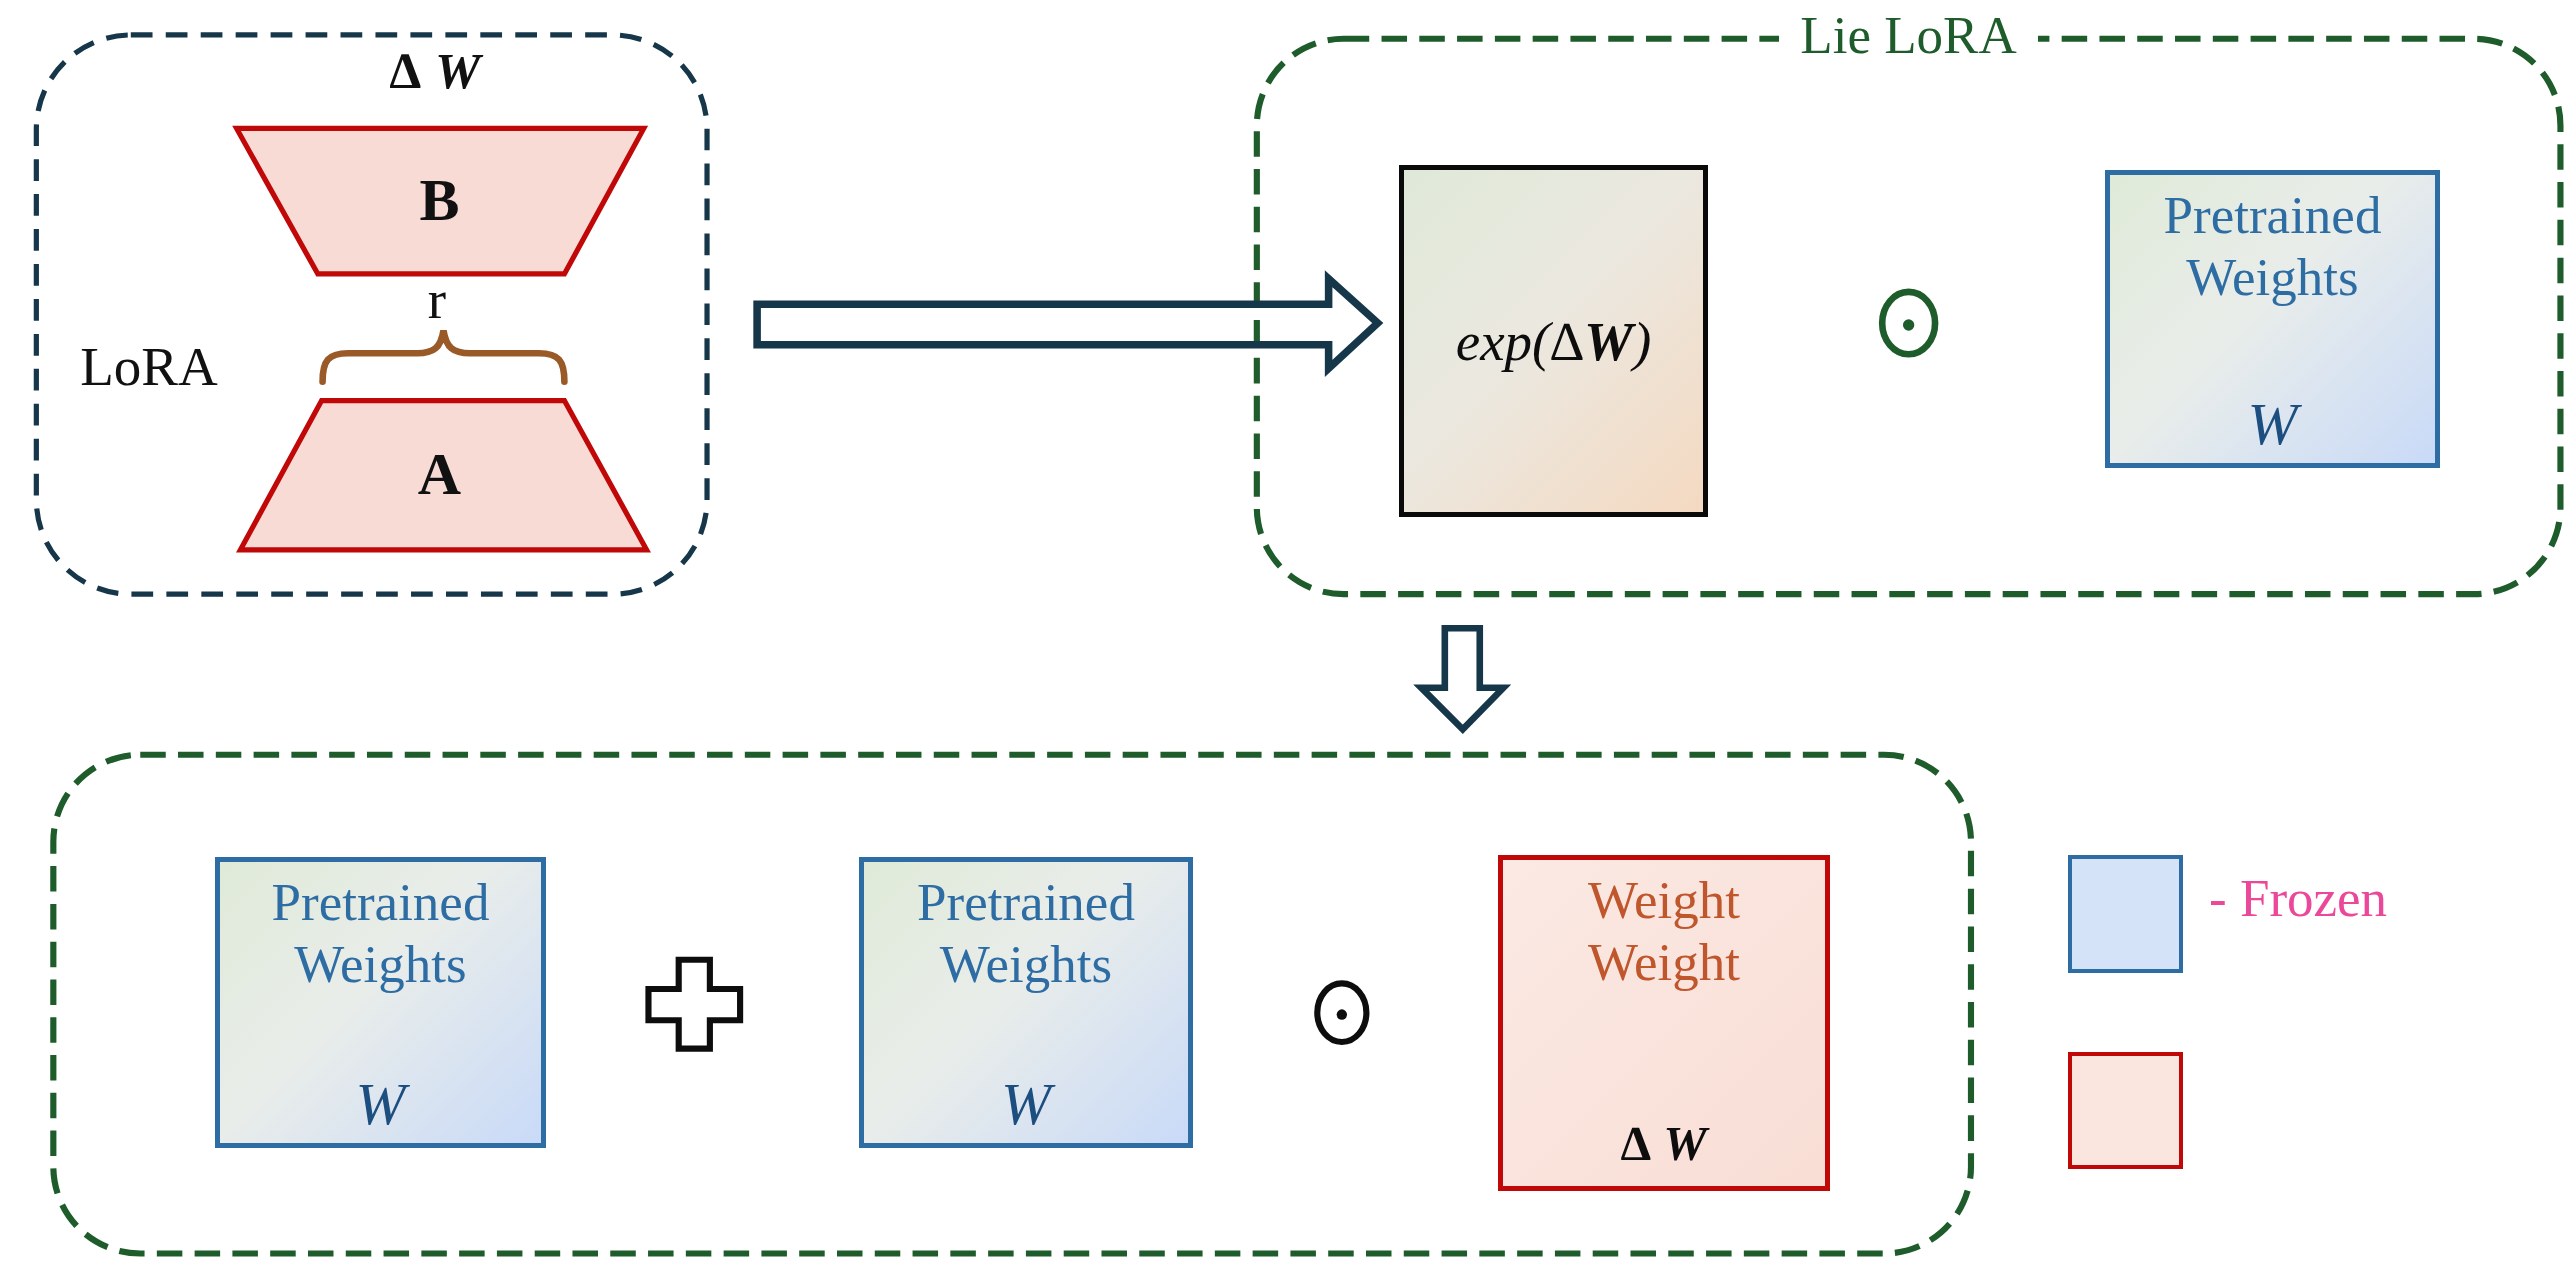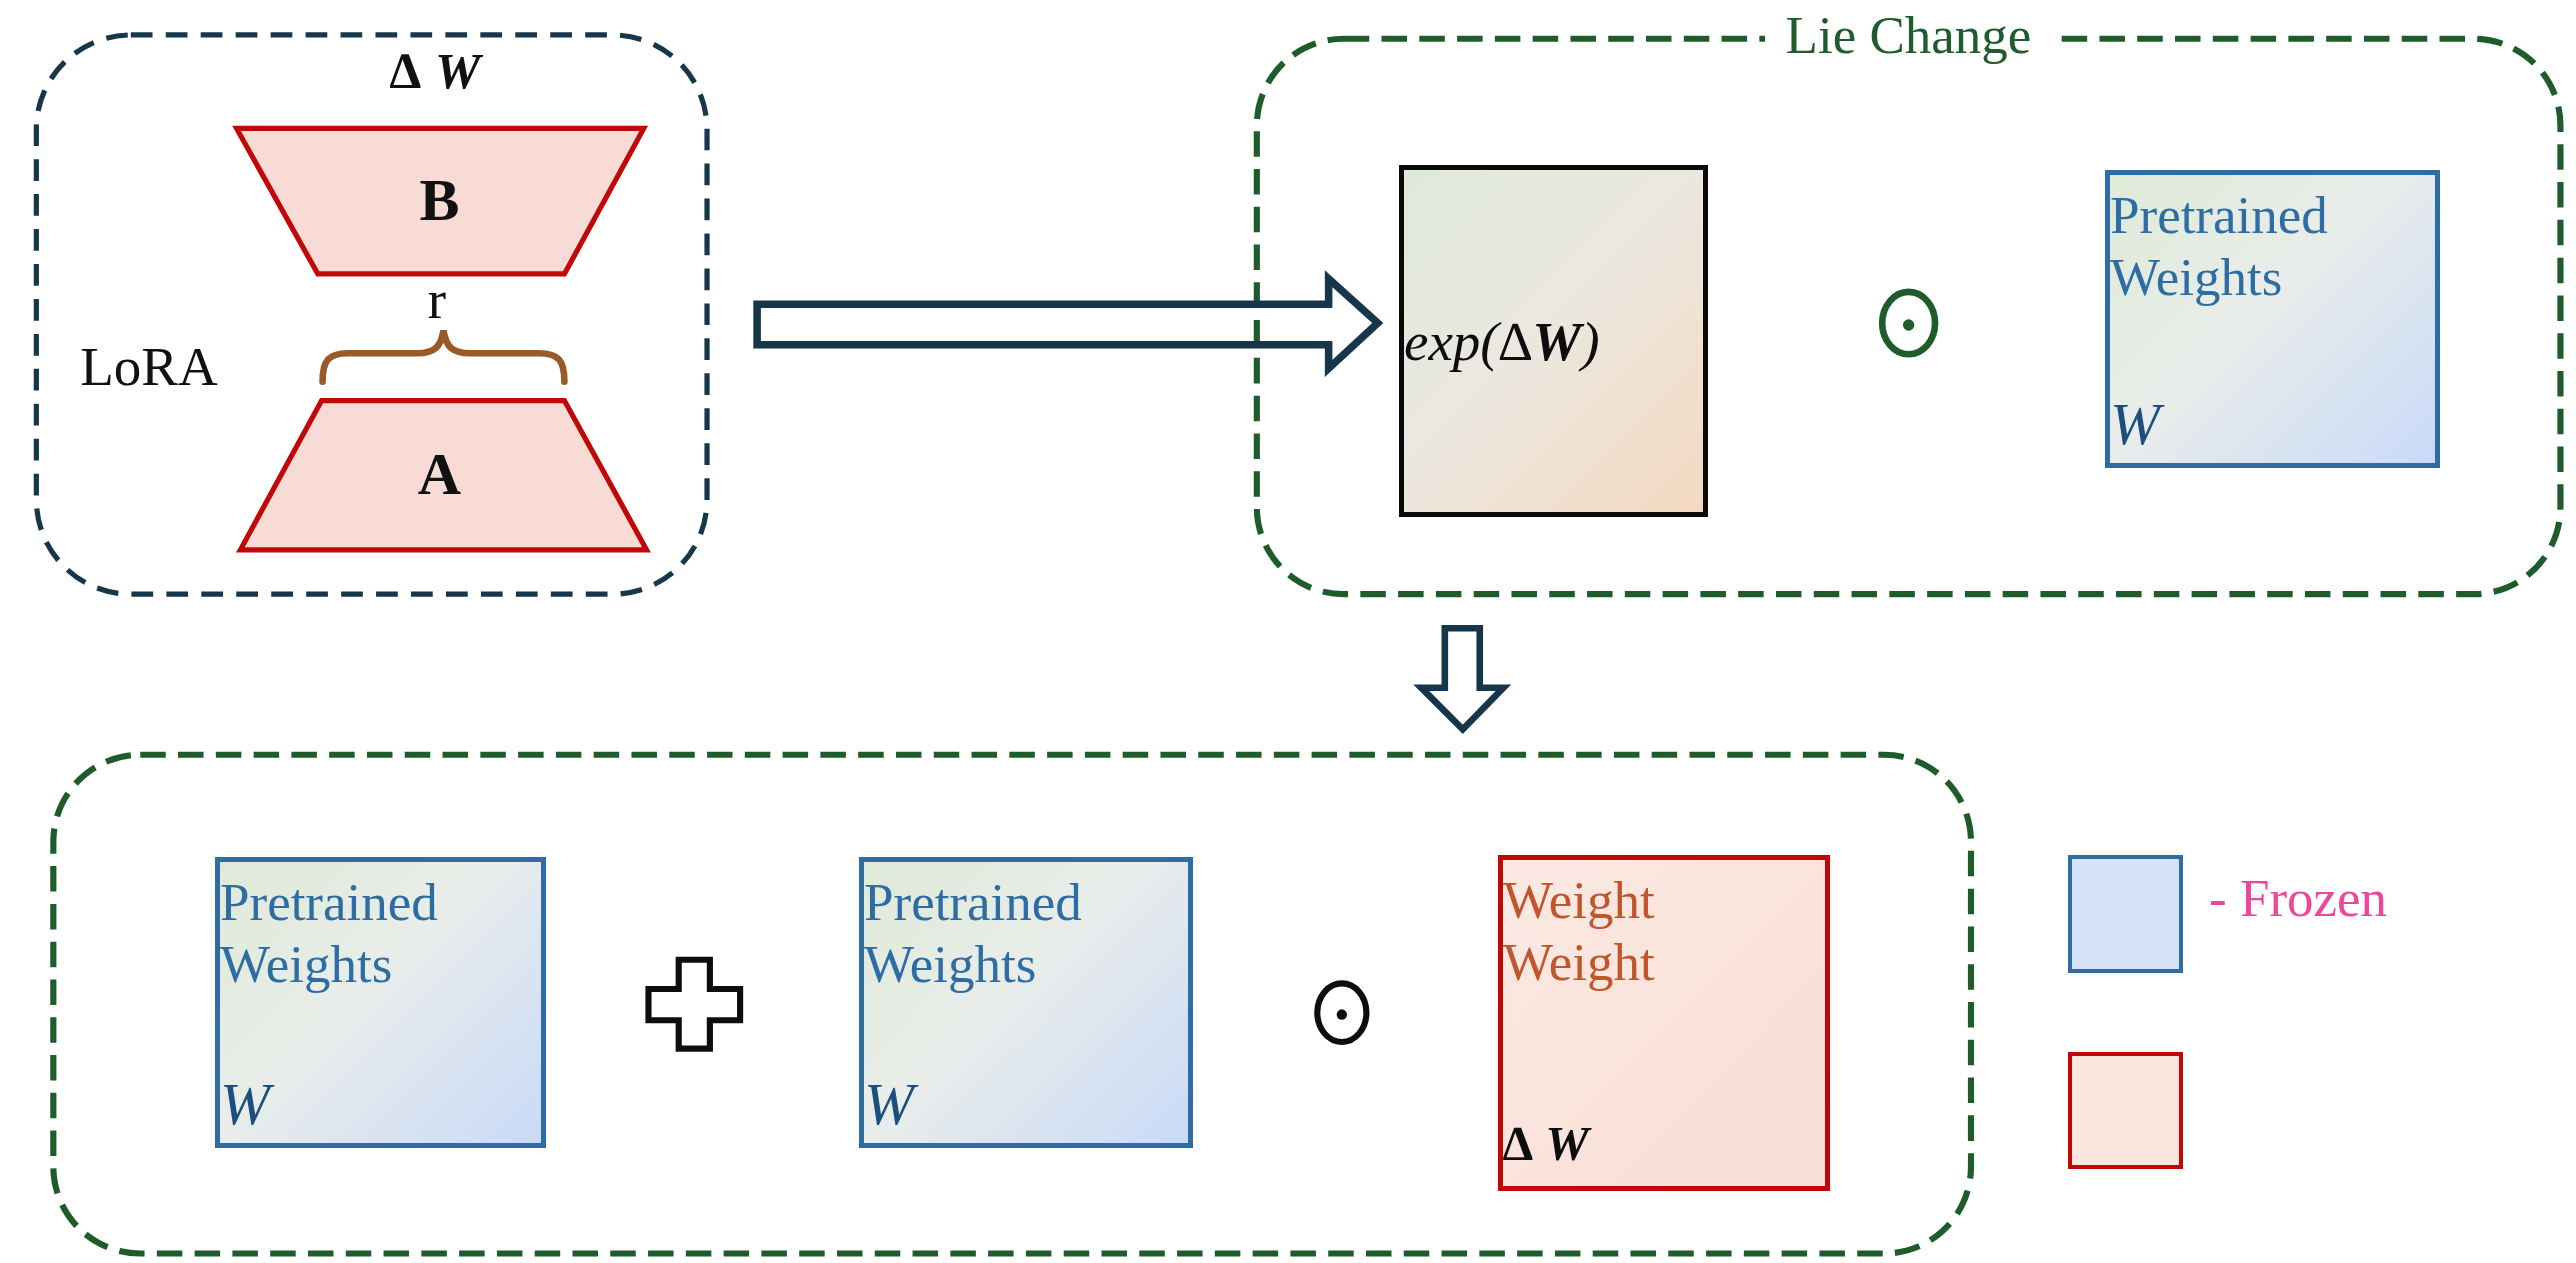--- a/index.html
+++ b/index.html
@@ -8,21 +8,21 @@
     background:#ffffff; overflow:hidden;
     font-family:"Liberation Serif","DejaVu Serif",serif;
   }
   svg.shapes { position:absolute; left:0; top:0; width:2576px; height:1263px; }
 
   .t { position:absolute; text-align:center; color:#111; }
 
   
   .gbox {
     position:absolute; box-sizing:border-box;
-    display:flex; flex-direction:column; align-items:flex-start;
+    display:flex; flex-direction:column; align-items:center;
   }
   .blue-grad {
     border:5.7px solid #2e6da4;
     background:linear-gradient(135deg,#dfead8 0%,#e9edea 45%,#c9daf8 100%);
   }
   .exp-grad {
     border:5.7px solid #0a0a0a;
     background:linear-gradient(135deg,#dfe9d8 0%,#ebe8e0 45%,#f4d9c1 100%);
     justify-content:center;
   }
@@ -99,21 +99,21 @@
   <div class="t" style="left:345px; top:166px; width:189px; font-size:60px; font-weight:bold;">B</div>
 
   <div class="t" style="left:390px; top:268px; width:94px; font-size:55px;">r</div>
 
   <div class="t" style="left:345px; top:440px; width:189px; font-size:60px; font-weight:bold;">A</div>
 
   <div class="t" style="left:59px; top:289px; width:180px; font-size:55px;margin-top:46px;">LoRA</div>
 
 
   <div class="lie-title-wrap">
-    <span>Lie Change</span>
+    <span>Lie LoRA</span>
   </div>
 
   <div class="gbox exp-grad" style="left:1399px; top:165px; width:309px; height:352px;">
     <div class="exp-text"><span>exp(∆</span><span class="w-b">W</span><span>)</span></div>
   </div>
 
   <div class="gbox blue-grad wbox-pad" style="left:2105px; top:170px; width:335px; height:298px;">
     <div class="wbox-line">Pretrained</div>
     <div class="wbox-line">Weights</div>
     <div class="wbox-sym">W</div>

